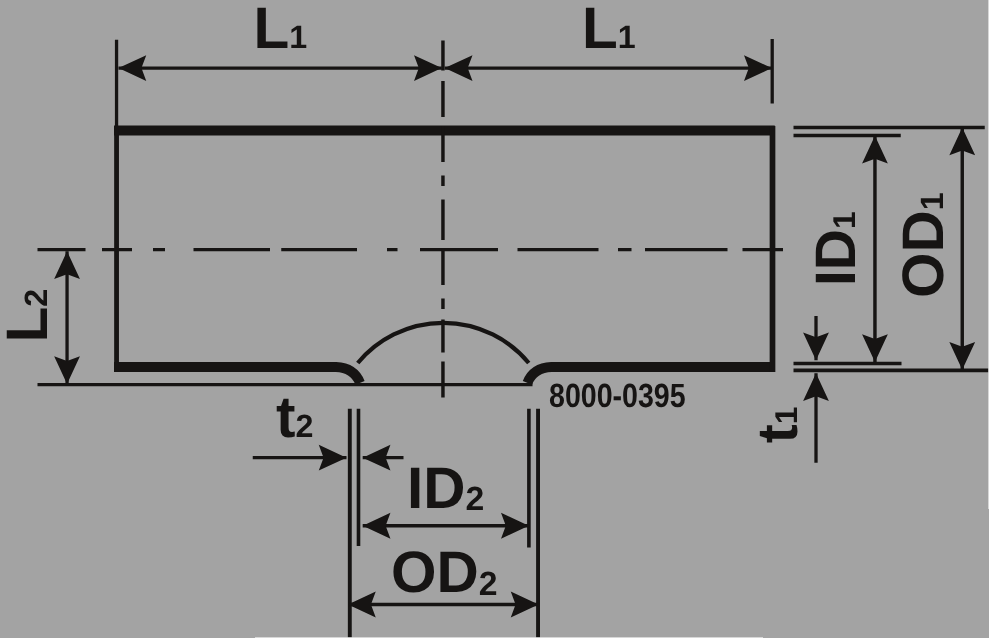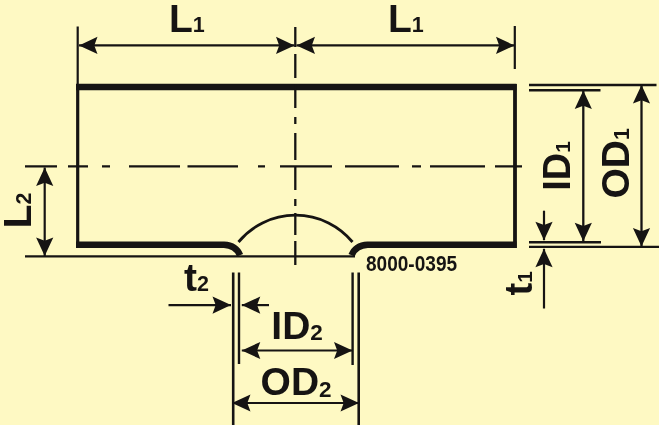--- a/index.html
+++ b/index.html
@@ -1,16 +1,16 @@
 <!DOCTYPE html>
 <html><head>
 <meta charset="utf-8">
 <style>
   html,body{margin:0;padding:0;background:#fff;}
-  .wrap{width:659px;height:425px;position:relative;overflow:hidden;background:#fef9c3;}
+  .wrap{width:659px;height:425px;position:relative;overflow:hidden;background:#a3a3a3;}
   svg{display:block;}
   text{font-family:"Liberation Sans",sans-serif;font-weight:bold;fill:#161413;}
 </style>
 </head>
 <body>
 <div class="wrap">
 <svg width="659" height="425" viewBox="0 0 659 425">
 <defs>
 
   <polygon id="arr" points="0,0 -18.5,-8.6 -15.3,0 -18.5,8.6"></polygon>

